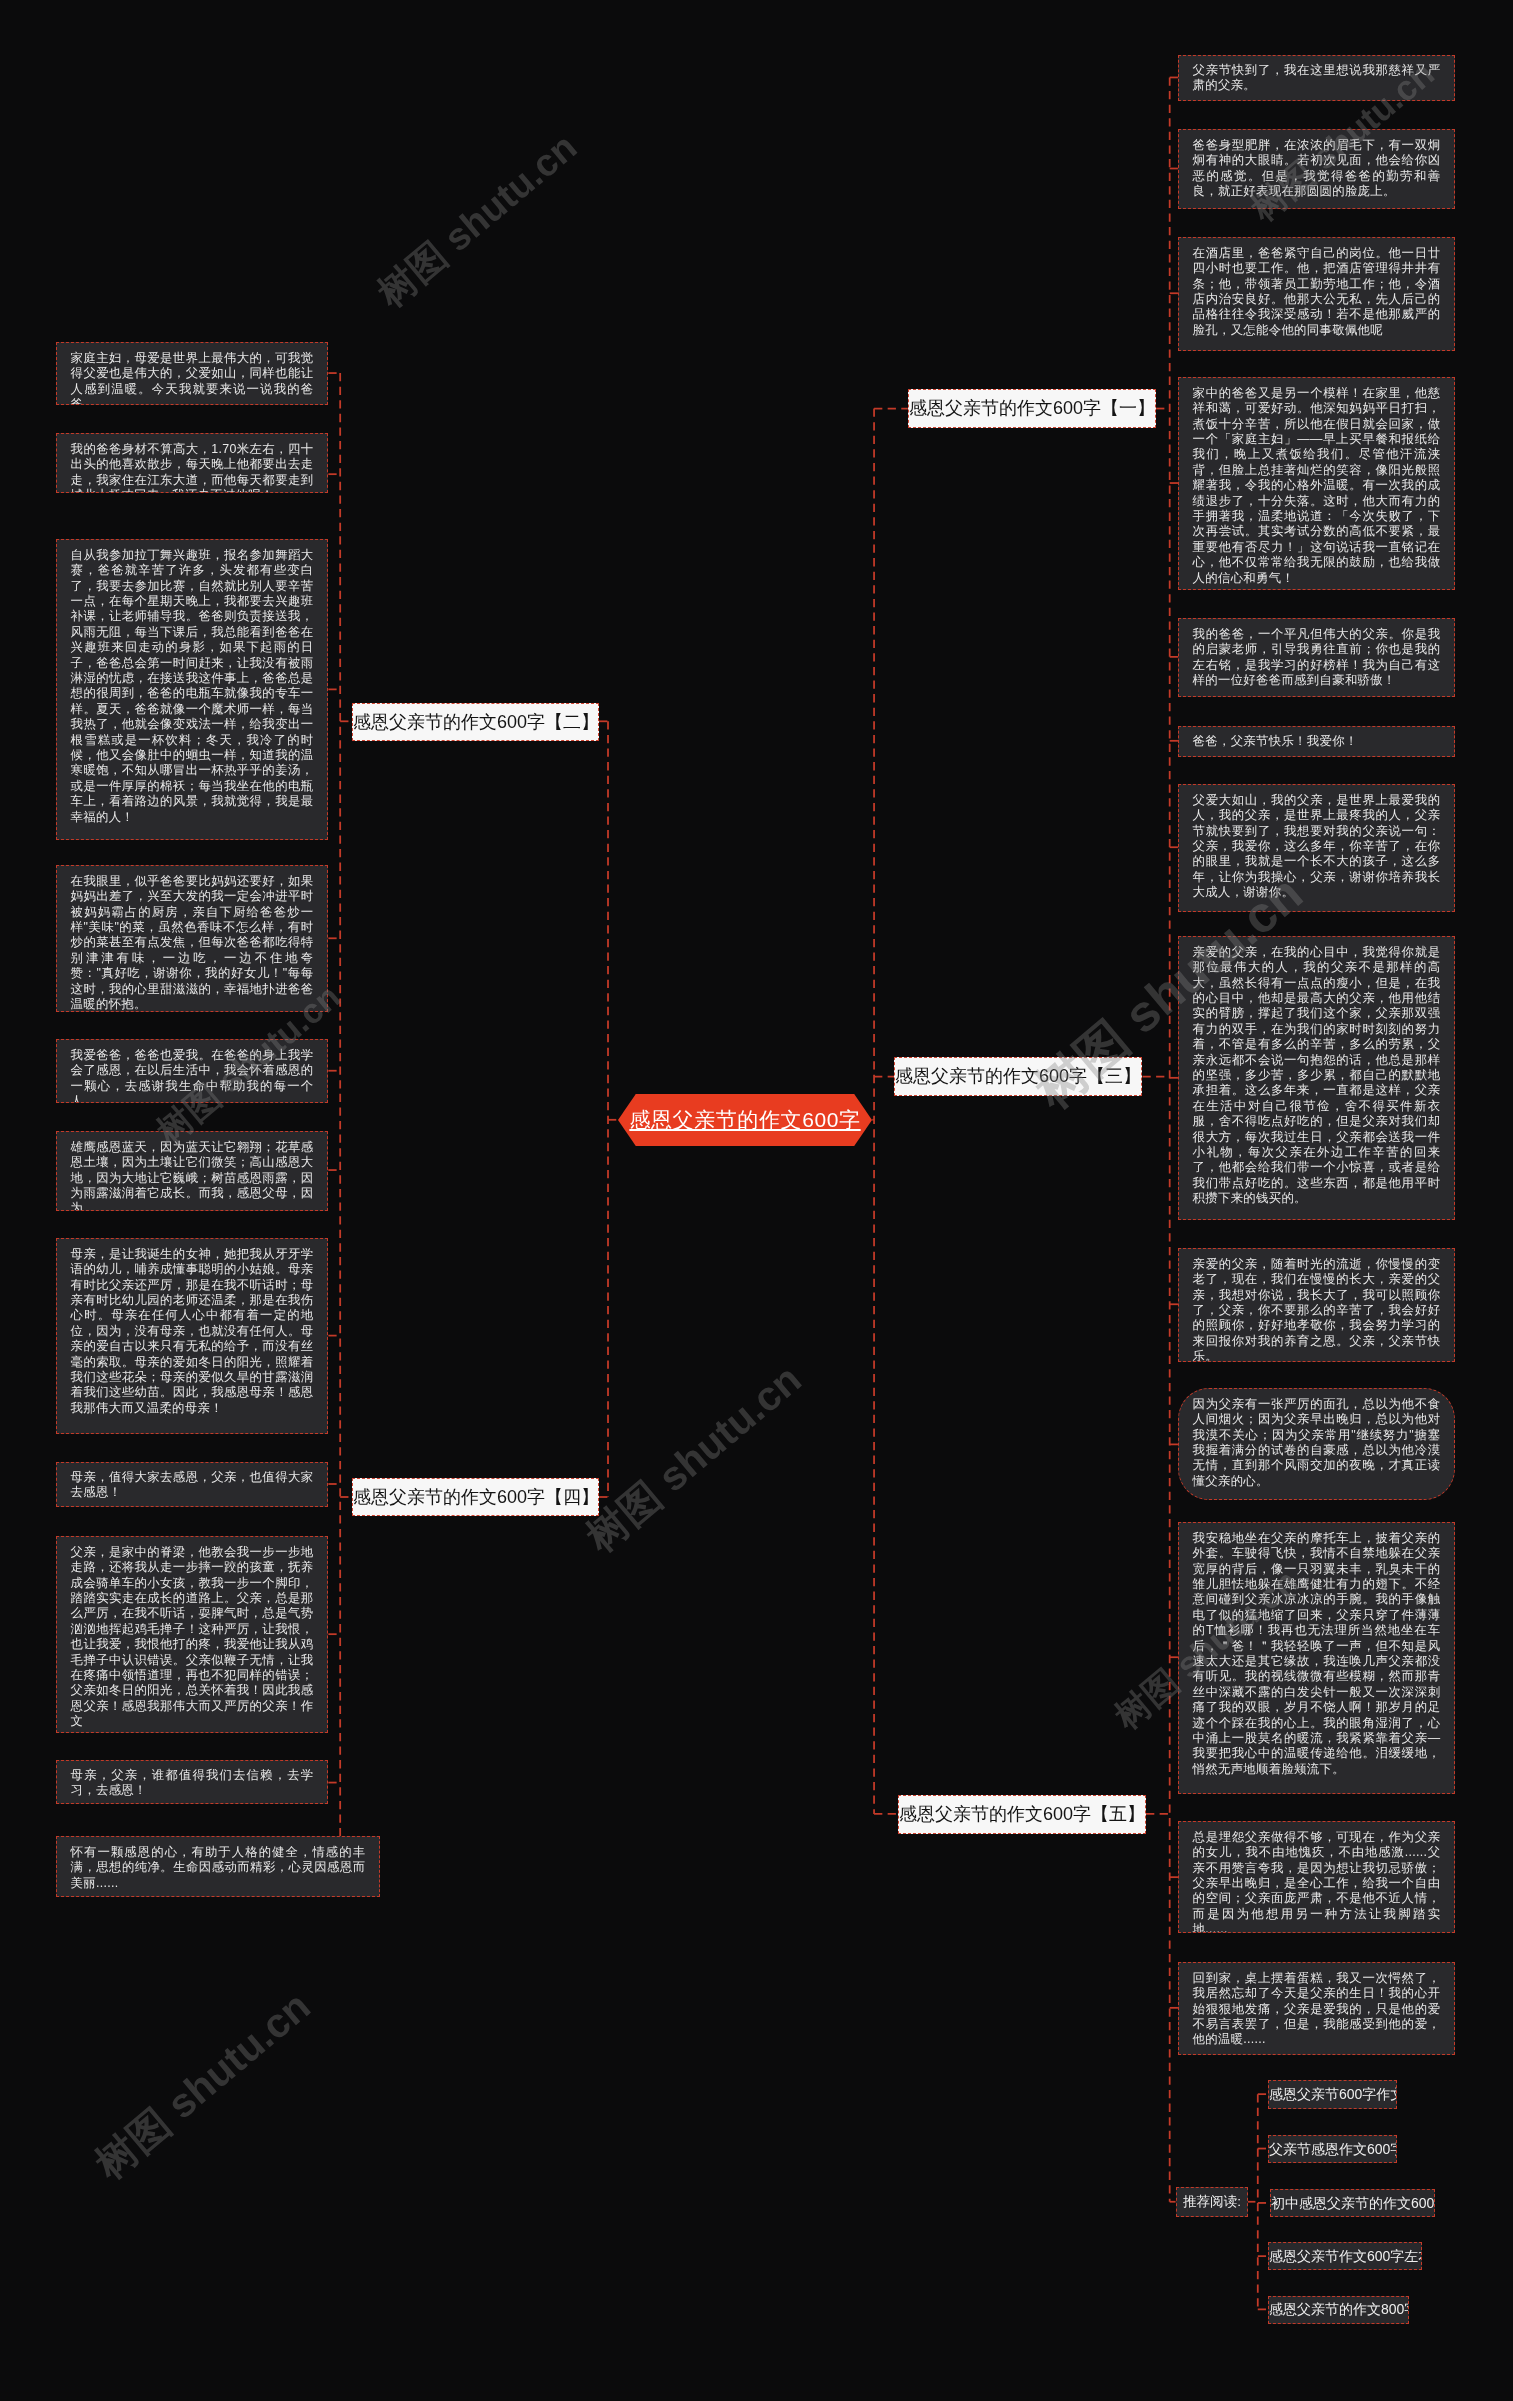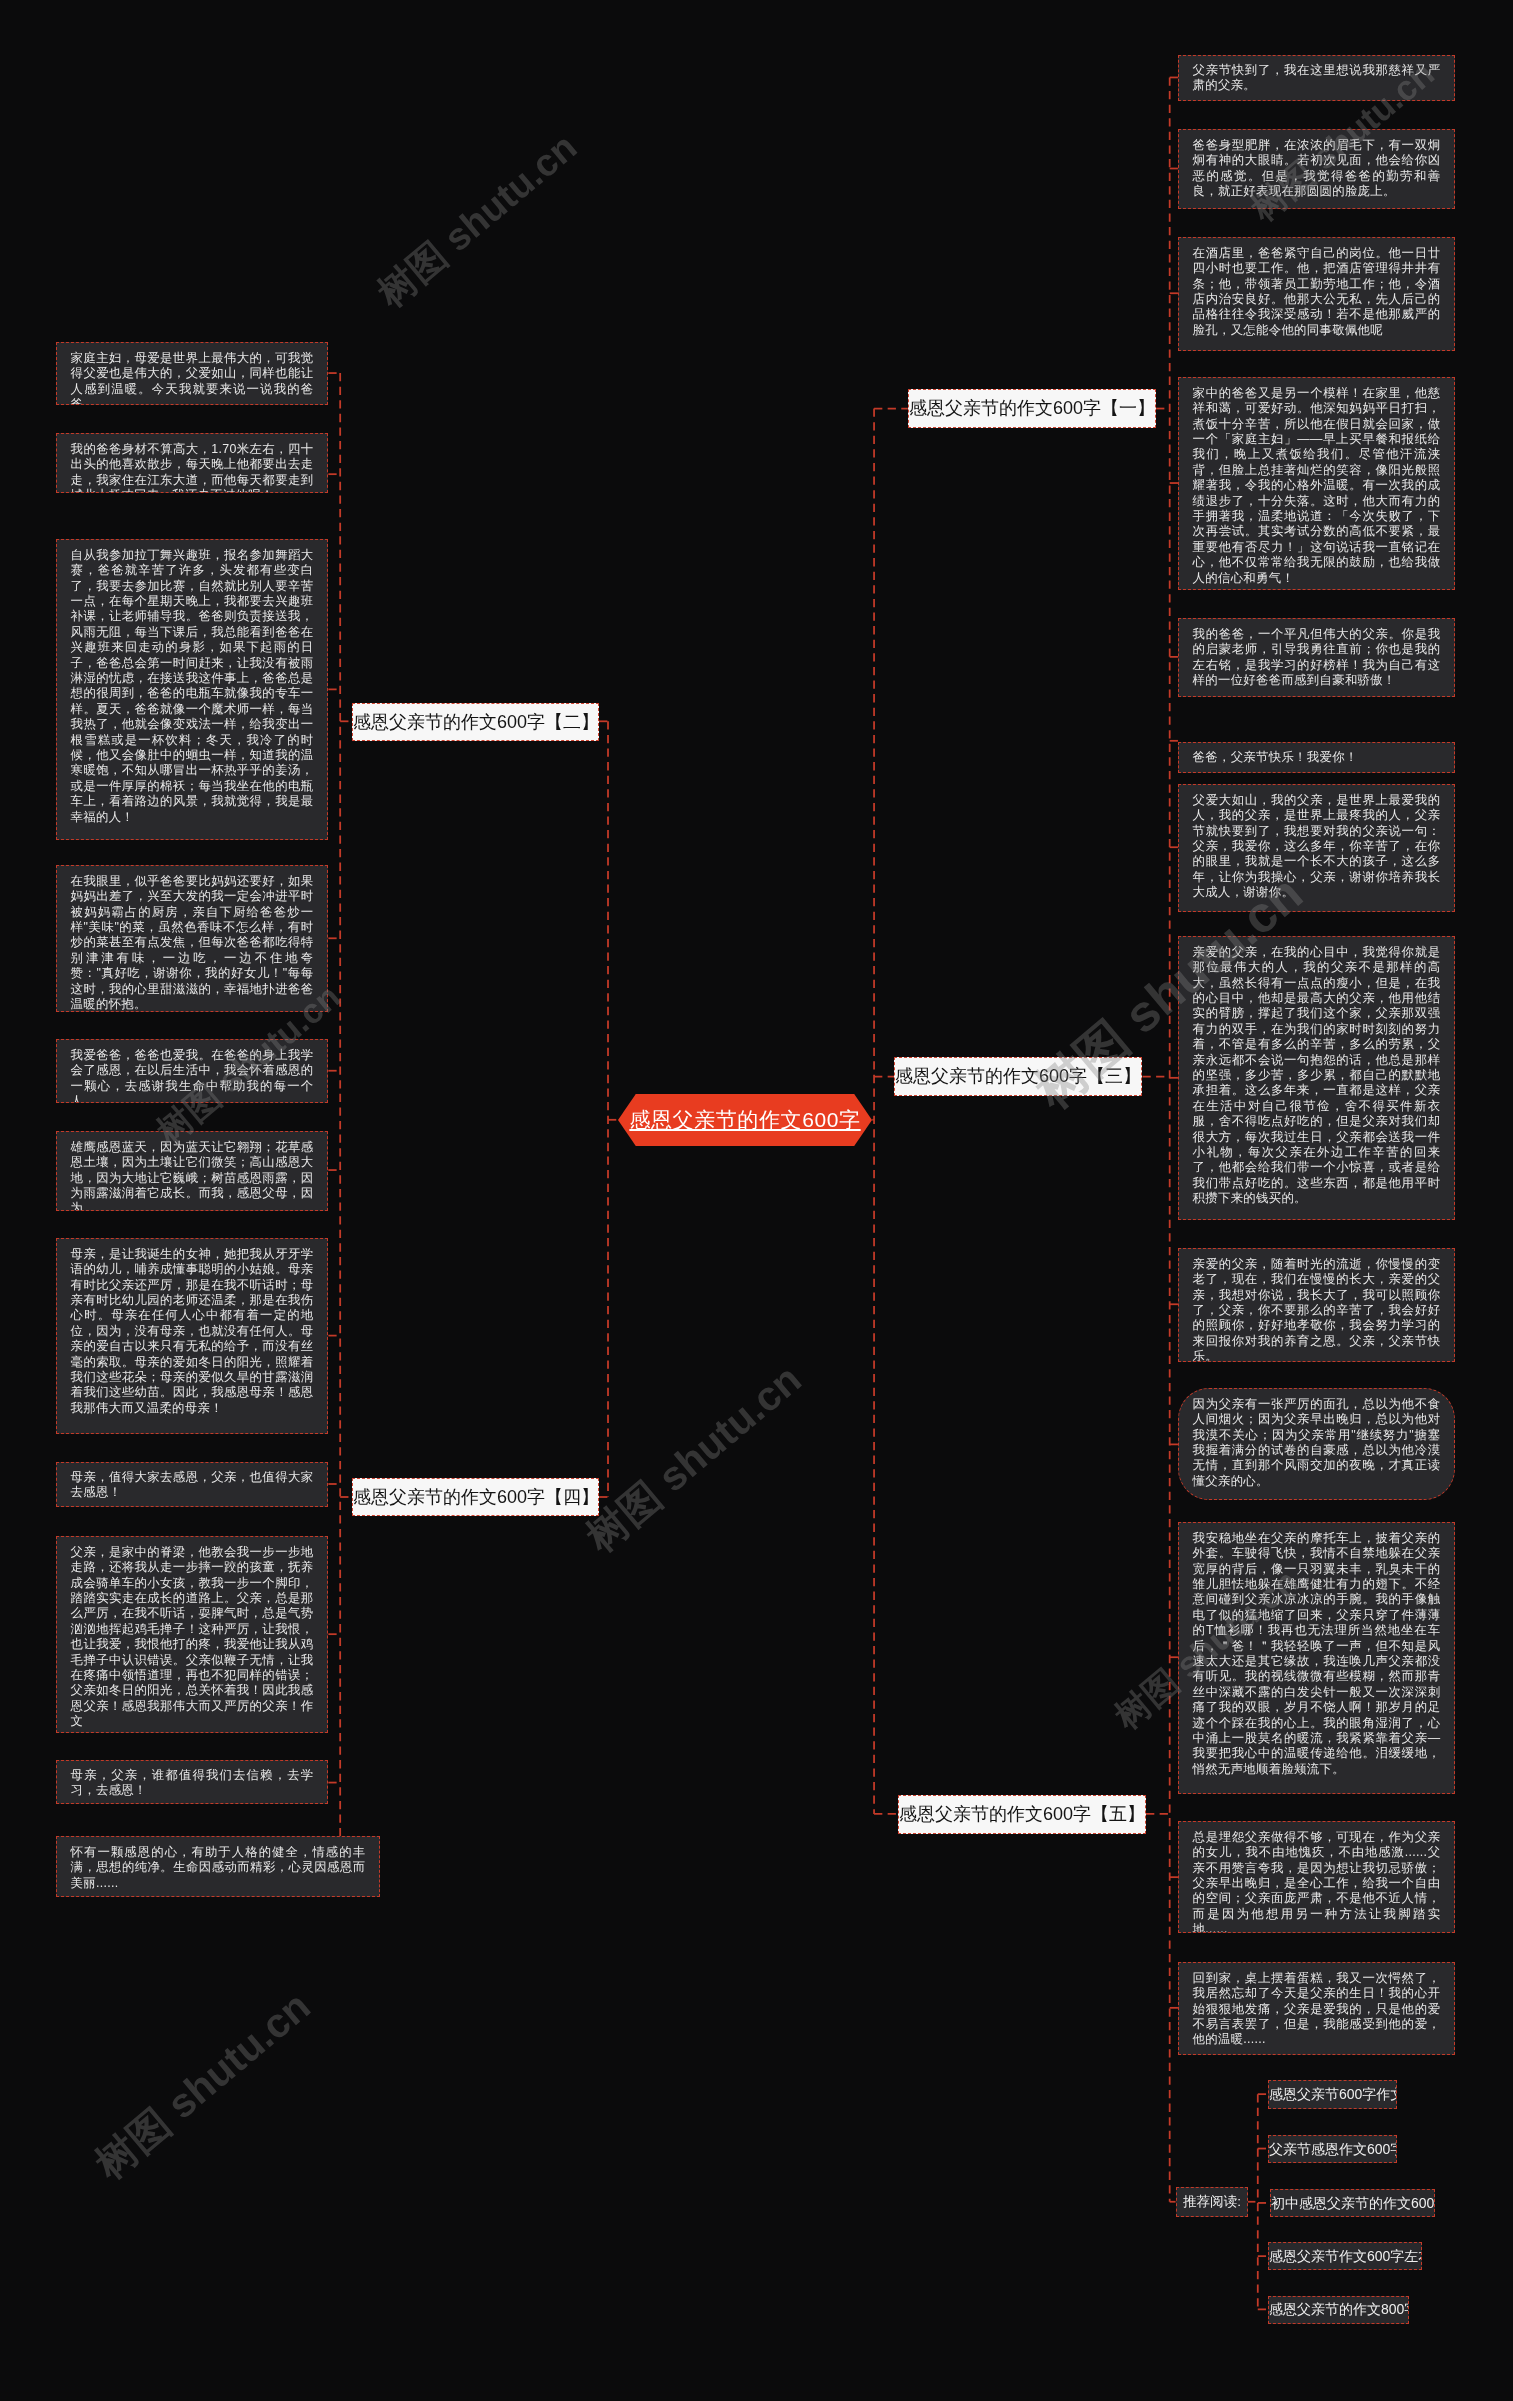--- a/index.html
+++ b/index.html
@@ -101,21 +101,21 @@
   <div class="tbox" style="left:56px;top:1462px;width:272px;height:45px;padding:7px 13.6px;">母亲，值得大家去感恩，父亲，也值得大家去感恩！</div>
   <div class="tbox" style="left:56px;top:1536px;width:272px;height:197px;">父亲，是家中的脊梁，他教会我一步一步地走路，还将我从走一步摔一跤的孩童，抚养成会骑单车的小女孩，教我一步一个脚印，踏踏实实走在成长的道路上。父亲，总是那么严厉，在我不听话，耍脾气时，总是气势汹汹地挥起鸡毛掸子！这种严厉，让我恨，也让我爱，我恨他打的疼，我爱他让我从鸡毛掸子中认识错误。父亲似鞭子无情，让我在疼痛中领悟道理，再也不犯同样的错误；父亲如冬日的阳光，总关怀着我！因此我感恩父亲！感恩我那伟大而又严厉的父亲！作文</div>
   <div class="tbox" style="left:56px;top:1760px;width:272px;height:44px;padding:7px 13.6px;">母亲，父亲，谁都值得我们去信赖，去学习，去感恩！</div>
   <div class="tbox" style="left:56px;top:1836px;width:324px;height:61px;">怀有一颗感恩的心，有助于人格的健全，情感的丰满，思想的纯净。生命因感动而精彩，心灵因感恩而美丽......</div>
 
   <div class="tbox" style="left:1178px;top:55px;width:277px;height:46px;padding:7px 13.6px;">父亲节快到了，我在这里想说我那慈祥又严肃的父亲。</div>
   <div class="tbox" style="left:1178px;top:129px;width:277px;height:80px;">爸爸身型肥胖，在浓浓的眉毛下，有一双炯炯有神的大眼睛。若初次见面，他会给你凶恶的感觉。但是，我觉得爸爸的勤劳和善良，就正好表现在那圆圆的脸庞上。</div>
   <div class="tbox" style="left:1178px;top:237px;width:277px;height:114px;">在酒店里，爸爸紧守自己的岗位。他一日廿四小时也要工作。他，把酒店管理得井井有条；他，带领著员工勤劳地工作；他，令酒店内治安良好。他那大公无私，先人后己的品格往往令我深受感动！若不是他那威严的脸孔，又怎能令他的同事敬佩他呢</div>
   <div class="tbox" style="left:1178px;top:377px;width:277px;height:213px;">家中的爸爸又是另一个模样！在家里，他慈祥和蔼，可爱好动。他深知妈妈平日打扫，煮饭十分辛苦，所以他在假日就会回家，做一个「家庭主妇」——早上买早餐和报纸给我们，晚上又煮饭给我们。尽管他汗流浃背，但脸上总挂著灿烂的笑容，像阳光般照耀著我，令我的心格外温暖。有一次我的成绩退步了，十分失落。这时，他大而有力的手拥著我，温柔地说道：「今次失败了，下次再尝试。其实考试分数的高低不要紧，最重要他有否尽力！」这句说话我一直铭记在心，他不仅常常给我无限的鼓励，也给我做人的信心和勇气！</div>
   <div class="tbox" style="left:1178px;top:618px;width:277px;height:79px;">我的爸爸，一个平凡但伟大的父亲。你是我的启蒙老师，引导我勇往直前；你也是我的左右铭，是我学习的好榜样！我为自己有这样的一位好爸爸而感到自豪和骄傲！</div>
-  <div class="tbox" style="left:1178px;top:726px;width:277px;height:31px;padding:6.5px 13.6px;margin-top:16px;">爸爸，父亲节快乐！我爱你！</div>
+  <div class="tbox" style="left:1178px;top:726px;width:277px;height:31px;padding:6.5px 13.6px;">爸爸，父亲节快乐！我爱你！</div>
   <div class="tbox" style="left:1178px;top:784px;width:277px;height:128px;">父爱大如山，我的父亲，是世界上最爱我的人，我的父亲，是世界上最疼我的人，父亲节就快要到了，我想要对我的父亲说一句：父亲，我爱你，这么多年，你辛苦了，在你的眼里，我就是一个长不大的孩子，这么多年，让你为我操心，父亲，谢谢你培养我长大成人，谢谢你。</div>
   <div class="tbox" style="left:1178px;top:936px;width:277px;height:284px;">亲爱的父亲，在我的心目中，我觉得你就是那位最伟大的人，我的父亲不是那样的高大，虽然长得有一点点的瘦小，但是，在我的心目中，他却是最高大的父亲，他用他结实的臂膀，撑起了我们这个家，父亲那双强有力的双手，在为我们的家时时刻刻的努力着，不管是有多么的辛苦，多么的劳累，父亲永远都不会说一句抱怨的话，他总是那样的坚强，多少苦，多少累，都自己的默默地承担着。这么多年来，一直都是这样，父亲在生活中对自己很节俭，舍不得买件新衣服，舍不得吃点好吃的，但是父亲对我们却很大方，每次我过生日，父亲都会送我一件小礼物，每次父亲在外边工作辛苦的回来了，他都会给我们带一个小惊喜，或者是给我们带点好吃的。这些东西，都是他用平时积攒下来的钱买的。</div>
   <div class="tbox" style="left:1178px;top:1248px;width:277px;height:114px;">亲爱的父亲，随着时光的流逝，你慢慢的变老了，现在，我们在慢慢的长大，亲爱的父亲，我想对你说，我长大了，我可以照顾你了，父亲，你不要那么的辛苦了，我会好好的照顾你，好好地孝敬你，我会努力学习的来回报你对我的养育之恩。父亲，父亲节快乐。</div>
   <div class="tbox" style="left:1178px;top:1388px;width:277px;height:112px;border-radius:31px;">因为父亲有一张严厉的面孔，总以为他不食人间烟火；因为父亲早出晚归，总以为他对我漠不关心；因为父亲常用"继续努力"搪塞我握着满分的试卷的自豪感，总以为他冷漠无情，直到那个风雨交加的夜晚，才真正读懂父亲的心。</div>
   <div class="tbox" style="left:1178px;top:1522px;width:277px;height:272px;">我安稳地坐在父亲的摩托车上，披着父亲的外套。车驶得飞快，我情不自禁地躲在父亲宽厚的背后，像一只羽翼未丰，乳臭未干的雏儿胆怯地躲在雄鹰健壮有力的翅下。不经意间碰到父亲冰凉冰凉的手腕。我的手像触电了似的猛地缩了回来，父亲只穿了件薄薄的T恤衫哪！我再也无法理所当然地坐在车后，＂爸！＂我轻轻唤了一声，但不知是风速太大还是其它缘故，我连唤几声父亲都没有听见。我的视线微微有些模糊，然而那青丝中深藏不露的白发尖针一般又一次深深刺痛了我的双眼，岁月不饶人啊！那岁月的足迹个个踩在我的心上。我的眼角湿润了，心中涌上一股莫名的暖流，我紧紧靠着父亲—我要把我心中的温暖传递给他。泪缓缓地，悄然无声地顺着脸颊流下。</div>
   <div class="tbox" style="left:1178px;top:1821px;width:277px;height:112px;">总是埋怨父亲做得不够，可现在，作为父亲的女儿，我不由地愧疚，不由地感激......父亲不用赞言夸我，是因为想让我切忌骄傲；父亲早出晚归，是全心工作，给我一个自由的空间；父亲面庞严肃，不是他不近人情，而是因为他想用另一种方法让我脚踏实地......</div>
   <div class="tbox" style="left:1178px;top:1962px;width:277px;height:93px;">回到家，桌上摆着蛋糕，我又一次愕然了，我居然忘却了今天是父亲的生日！我的心开始狠狠地发痛，父亲是爱我的，只是他的爱不易言表罢了，但是，我能感受到他的爱，他的温暖......</div>
 
   <div class="leaf" style="left:1176px;top:2187px;width:72px;height:30px;line-height:27px;font-size:13.6px;">推荐阅读:</div>
   <div class="leaf" style="left:1268px;top:2080px;width:129px;height:29px;line-height:27px;">感恩父亲节600字作文</div>

